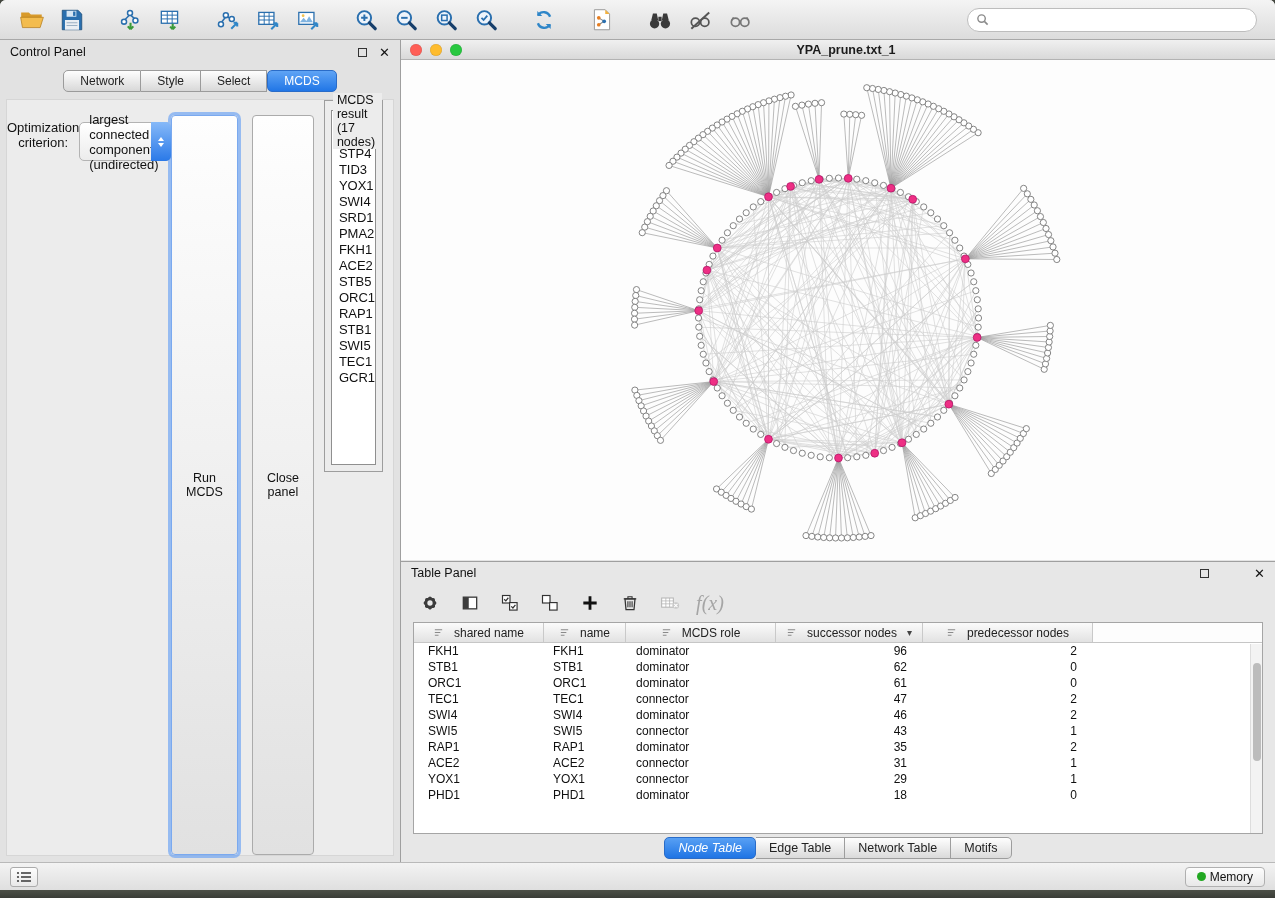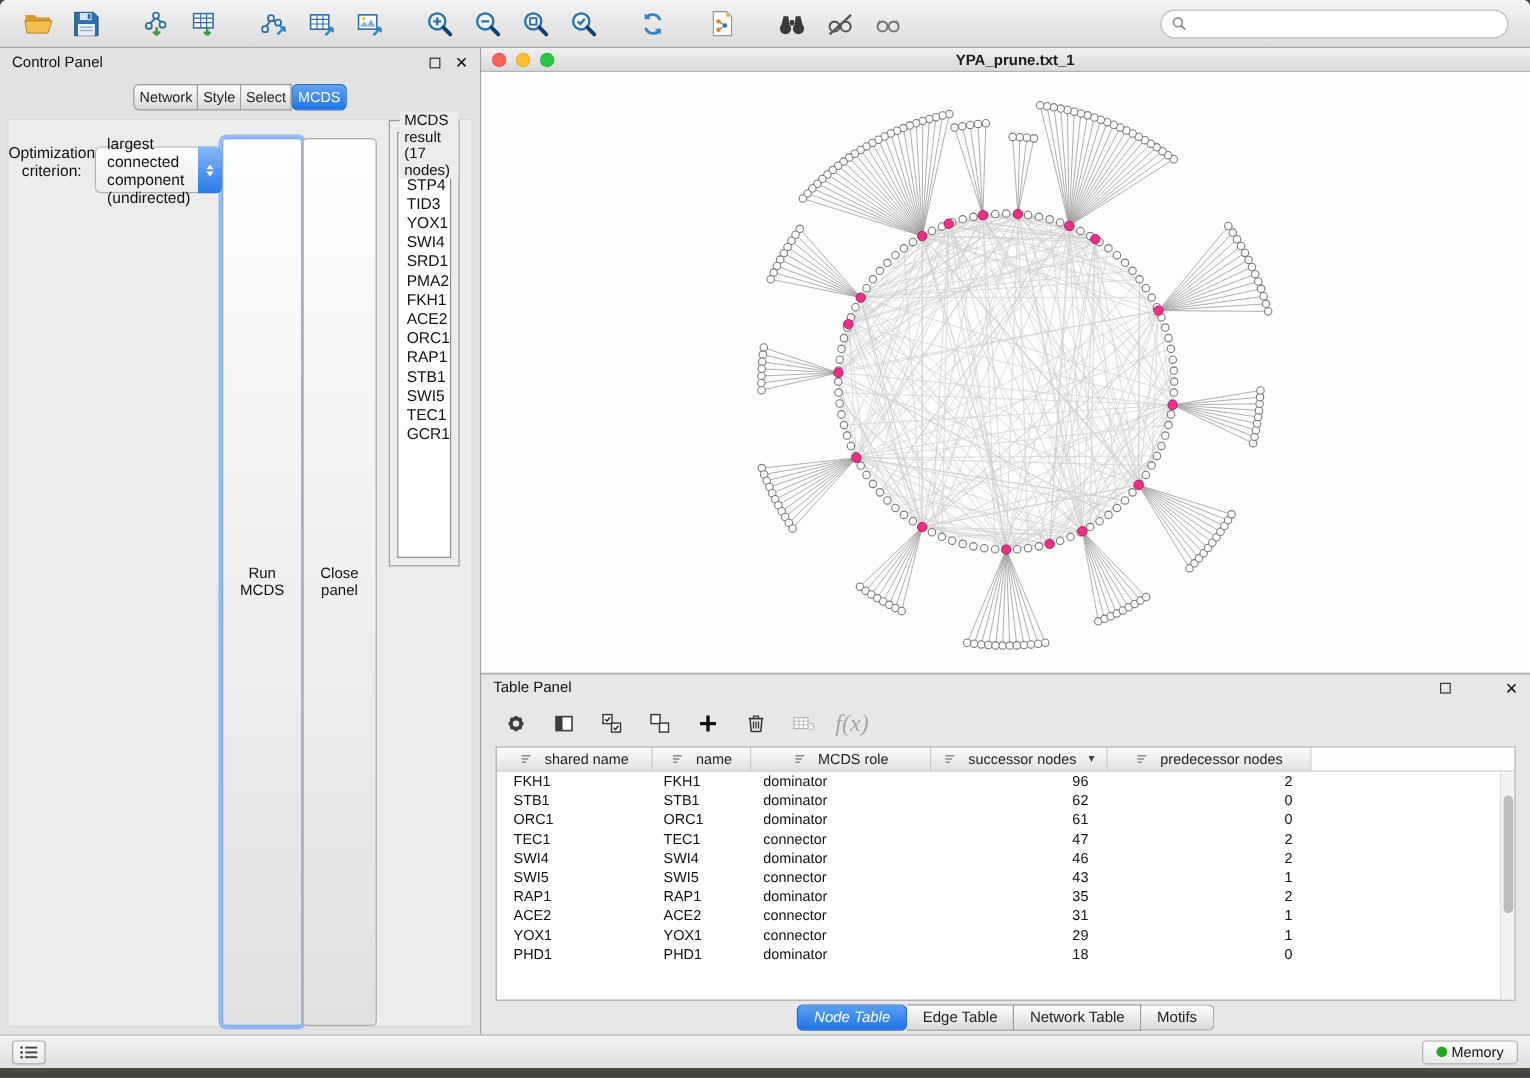--- a/index.html
+++ b/index.html
@@ -29,40 +29,40 @@
   .main { flex:1; display:flex; min-height:0; }
 
   
   .control-panel { width:401px; flex:0 0 401px; border-right:1px solid #9f9f9f;
                    background:#e2e2e2; display:flex; flex-direction:column; }
   .cp-header { height:24px; display:flex; align-items:center; padding:0 10px; font-size:12.5px; color:#111; }
   .cp-header .title { flex:1; }
   .ph-float { width:9px; height:9px; border:1.5px solid #333; margin-right:12px; cursor:pointer; }
   .ph-close { font-size:13px; font-weight:bold; color:#111; cursor:pointer; line-height:1; }
   .cp-tabs { display:flex; justify-content:center; padding:6px 0 7px; }
-  .cp-tab { font-size:12px; color:#222; padding:3px 4px; background:linear-gradient(#fefefe,#d8d8d8);
+  .cp-tab { font-size:12px; color:#222; padding:3px 16px; background:linear-gradient(#fefefe,#d8d8d8);
             border:1px solid #9b9b9b; border-left:none; cursor:pointer; }
   .cp-tab:first-child { border-left:1px solid #9b9b9b; border-radius:5px 0 0 5px; }
   .cp-tab:last-child { border-radius:0 5px 5px 0; }
   .cp-tab.active { background:linear-gradient(#5fa4f5,#2176e6); color:#fff; border-color:#2a6cc8;
                    border-radius:5px; border-left:1px solid #2a6cc8; }
   .cp-content { flex:1; background:#ececec; margin:0 6px 6px; border:1px solid #d6d6d6;
                 display:flex; flex-direction:row; min-height:0; }
   .opt-label { text-align:center; font-size:13px; color:#111; margin-top:20px; }
   .dropdown { width:316px; height:39px; margin:22px auto 0; position:relative;
               background:linear-gradient(#ffffff,#ececec); border:1px solid #b3b3b3; border-radius:5px;
               display:flex; align-items:center; padding-left:9px; font-size:13px; color:#111; cursor:pointer; }
   .dd-cap { position:absolute; right:-1px; top:-1px; bottom:-1px; width:20px; border-radius:0 5px 5px 0;
             background:linear-gradient(#86b9f8,#2a79e8); display:flex; flex-direction:column;
             align-items:center; justify-content:center; gap:2px; }
   .tri-up { width:0; height:0; border-left:3.5px solid transparent; border-right:3.5px solid transparent;
             border-bottom:4px solid #fff; }
   .tri-down { width:0; height:0; border-left:3.5px solid transparent; border-right:3.5px solid transparent;
               border-top:4px solid #fff; }
-  .btn-row { display:flex; justify-content:center; gap:0; margin-top:15px; }
+  .btn-row { display:flex; justify-content:center; gap:14px; margin-top:15px; }
   .btn { font-family:inherit; font-size:12.5px; color:#111; padding:4px 14px;
          background:linear-gradient(#fefefe,#e1e1e1); border:1px solid #ababab; border-radius:4px; cursor:pointer; }
   .btn.focused { box-shadow:0 0 0 3px rgba(105,162,245,.65); border-color:#7aa9ef; }
   .cp-fill { flex:1; }
   .group-box { margin:0 10px 24px; border:1px solid #9d9d9d; position:relative;
                height:372px; padding:9px 6px 6px; display:flex; }
   .gb-title { position:absolute; top:-8px; left:8px; background:#ececec; padding:0 4px;
               font-size:12.5px; color:#111; }
   .result-list { flex:1; background:#fff; border:1px solid #8f8f8f; overflow:hidden;
                  padding:3px 0 0 7px; font-size:13px; line-height:16px; color:#111; }
@@ -322,20 +322,21 @@
                 <div class="result-item">PHD1</div>
                 <div class="result-item">CAR1</div>
                 <div class="result-item">STP4</div>
                 <div class="result-item">TID3</div>
                 <div class="result-item">YOX1</div>
                 <div class="result-item">SWI4</div>
                 <div class="result-item">SRD1</div>
                 <div class="result-item">PMA2</div>
                 <div class="result-item">FKH1</div>
                 <div class="result-item">ACE2</div>
+                <div class="result-item">STB5</div>
                 <div class="result-item">ORC1</div>
                 <div class="result-item">RAP1</div>
                 <div class="result-item">STB1</div>
                 <div class="result-item">SWI5</div>
                 <div class="result-item">TEC1</div>
                 <div class="result-item">GCR1</div>
               </div>
           </div>
         </div>
       </div>

